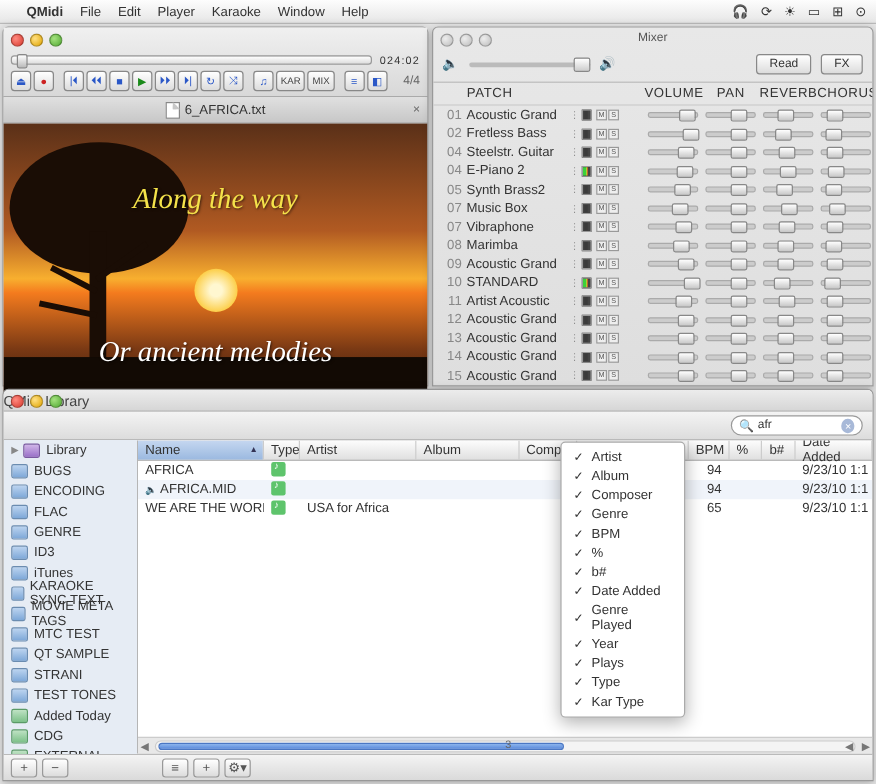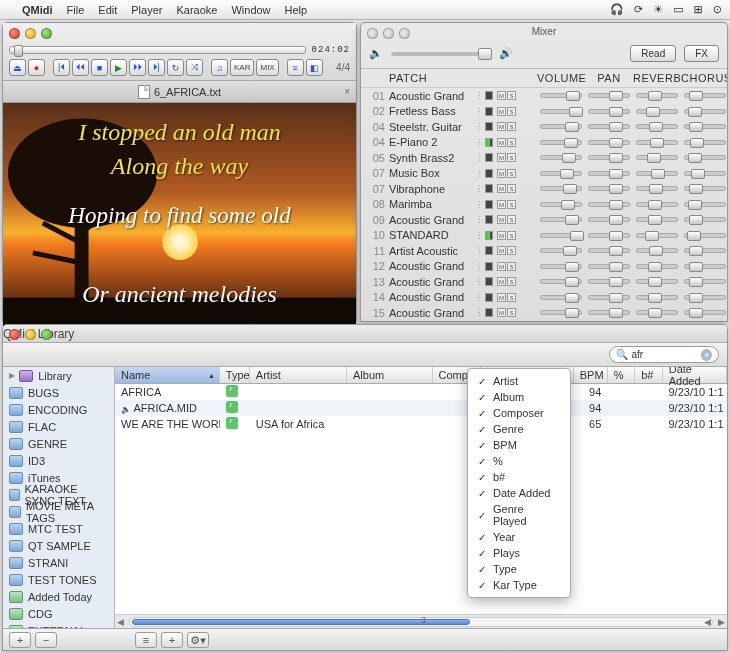--- a/index.html
+++ b/index.html
@@ -12,21 +12,21 @@
 .tlights{position:absolute;left:6px;top:5px;display:flex;gap:5px}
 .tlight{width:11px;height:11px;border-radius:50%;border:1px solid rgba(0,0,0,.25)}
 .red{background:radial-gradient(circle at 35% 35%,#ff8a80,#d83a2e)}
 .yel{background:radial-gradient(circle at 35% 35%,#ffe083,#e0a400)}
 .grn{background:radial-gradient(circle at 35% 35%,#a5e27f,#51a932)}
 .gry{background:radial-gradient(circle at 35% 35%,#eee,#bcbcbc)}
 .win-main .toolbar{padding:22px 6px 4px;background:linear-gradient(#f0f0f0,#d8d8d8);border-bottom:1px solid #aaa}
 .seekrow{display:flex;align-items:center;gap:6px;margin-bottom:4px}
 .seek{flex:1;height:8px;border:1px solid #999;border-radius:3px;background:linear-gradient(#fff,#ddd);position:relative}
 .seek .thumb{position:absolute;top:-2px;width:9px;height:12px;background:linear-gradient(#fff,#bbb);border:1px solid #888;border-radius:2px}
-.timecode{font-family:Liberation Mono, monospace;font-size:9px;letter-spacing:1px}
+.timecode{font-family:Liberation Sans, sans-serif;font-size:9px;letter-spacing:1px}
 .btnrow{display:flex;gap:2px;align-items:center;flex-wrap:nowrap}
 .tb{height:17px;min-width:17px;padding:0 3px;border:1px solid #888;border-radius:3px;background:linear-gradient(#fff,#dcdcdc);display:flex;align-items:center;justify-content:center;font-size:9px;color:#2a57c7}
 .tb.txt{font-size:8px;color:#444}
 .counter{margin-left:auto;font-size:10px;color:#666}
 .tabbar{height:22px;background:linear-gradient(#e0e0e0,#c7c7c7);border-bottom:1px solid #999;display:flex;align-items:center;justify-content:center;position:relative}
 .doc-icon{width:12px;height:14px;background:#fff;border:1px solid #888;margin-right:4px;position:relative}
 .doc-icon::after{content:"";position:absolute;right:-1px;top:-1px;border:3px solid transparent;border-left-color:#c7c7c7;border-bottom-color:#c7c7c7}
 .tabbar .close{position:absolute;right:6px;font-size:10px;color:#666}
 .lyrics{height:235px;position:relative;background:linear-gradient(180deg,#5a3018 0%,#b15a22 38%,#f8af2f 55%,#f47b1e 60%,#7a3914 80%,#2a1508 100%);overflow:hidden}
 .tree{position:absolute;left:0;top:0;width:100%;height:100%}
@@ -155,23 +155,21 @@
     <span class="close">×</span>
   </div>
   <div class="lyrics">
     <svg class="tree" viewBox="0 0 355 235">
       <ellipse cx="80" cy="70" rx="75" ry="55" fill="#1a0d05"></ellipse>
       <rect x="72" y="90" width="14" height="120" fill="#1a0d05"></rect>
       <path d="M78 140 L40 120 M78 130 L120 100 M78 160 L30 150" stroke="#1a0d05" stroke-width="5"></path>
       <rect x="0" y="195" width="355" height="40" fill="#120a04"></rect>
     </svg>
     <div class="sun"></div>
-    <div class="ltext l1">I stopped an old man</div>
     <div class="ltext l2">Along the way</div>
-    <div class="ltext l3">Hoping to find some old</div>
     <div class="ltext l5">Or ancient melodies</div>
   </div>
 </div>
 
 <div class="mixer">
   <div class="tlights" style="left:6px;top:5px">
     <div class="tlight gry"></div>
     <div class="tlight gry"></div>
     <div class="tlight gry"></div>
   </div>

